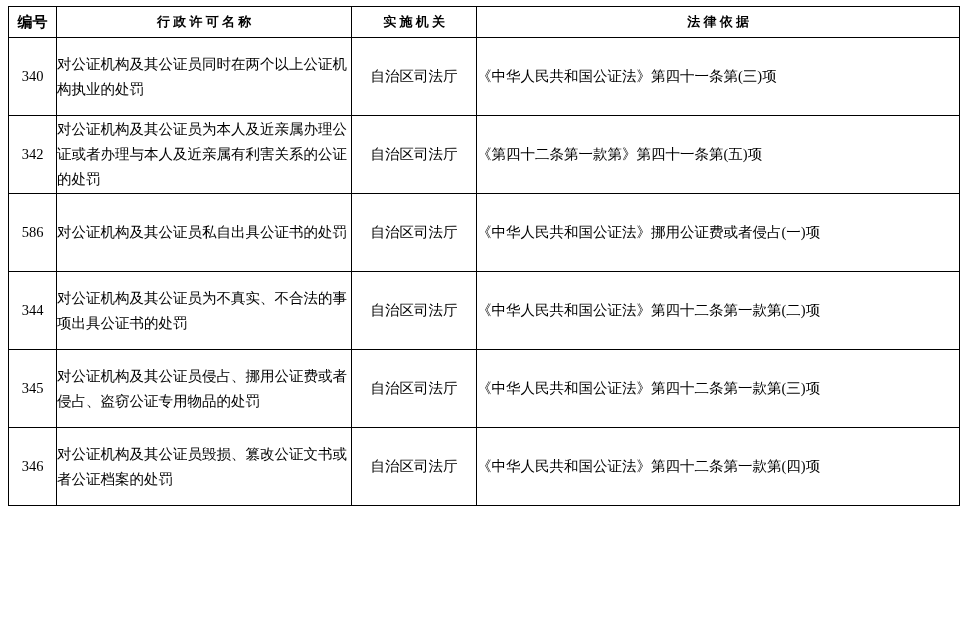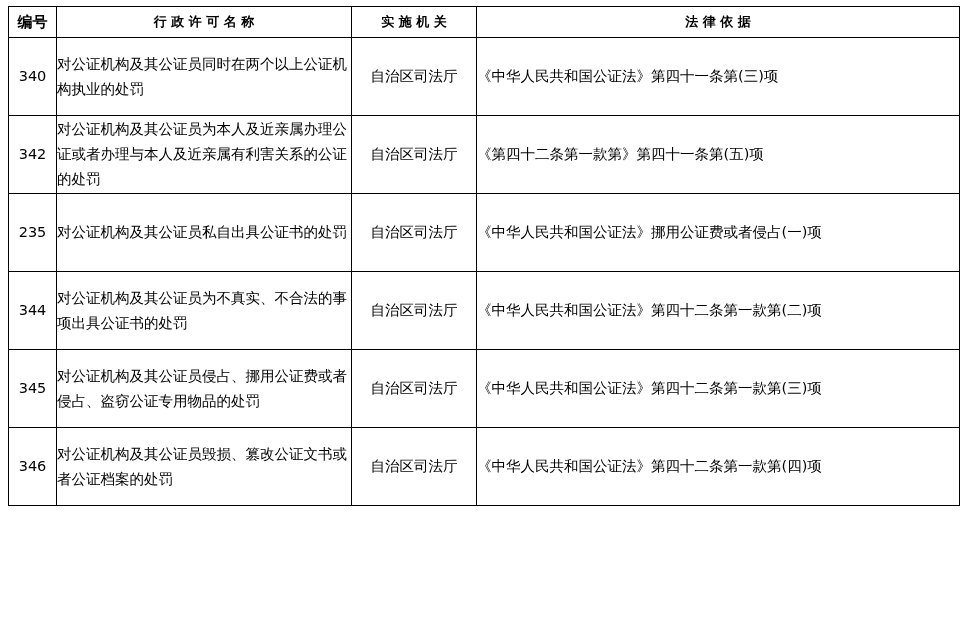--- a/index.html
+++ b/index.html
@@ -13,20 +13,21 @@
     font-family: "DejaVu Sans", "Liberation Sans", sans-serif;
     color: #000000;
     overflow: hidden;
   }
   .page {
     position: relative;
     width: 778px;
     height: 634px;
     box-sizing: border-box;
     padding: 6px 0 0 8px;
+    font-family: Liberation Serif, serif;
   }
   table.license-table {
     border-collapse: collapse;
     width: 951px;
     table-layout: fixed;
   }
   table.license-table th,
   table.license-table td {
     border: 1px solid #000000;
     vertical-align: middle;
@@ -99,21 +100,21 @@
         <td class="org-cell">自治区司法厅</td>
         <td class="law-cell">《中华人民共和国公证法》第四十一条第(三)项</td>
       </tr>
       <tr>
         <td class="no-cell">342</td>
         <td class="name-cell">对公证机构及其公证员为本人及近亲属办理公证或者办理与本人及近亲属有利害关系的公证的处罚</td>
         <td class="org-cell">自治区司法厅</td>
         <td class="law-cell">《第四十二条第一款第》第四十一条第(五)项</td>
       </tr>
       <tr>
-        <td class="no-cell">235</td>
+        <td class="no-cell">586</td>
         <td class="name-cell">对公证机构及其公证员私自出具公证书的处罚</td>
         <td class="org-cell">自治区司法厅</td>
         <td class="law-cell">《中华人民共和国公证法》挪用公证费或者侵占(一)项</td>
       </tr>
       <tr>
         <td class="no-cell">344</td>
         <td class="name-cell">对公证机构及其公证员为不真实、不合法的事项出具公证书的处罚</td>
         <td class="org-cell">自治区司法厅</td>
         <td class="law-cell">《中华人民共和国公证法》第四十二条第一款第(二)项</td>
       </tr>

